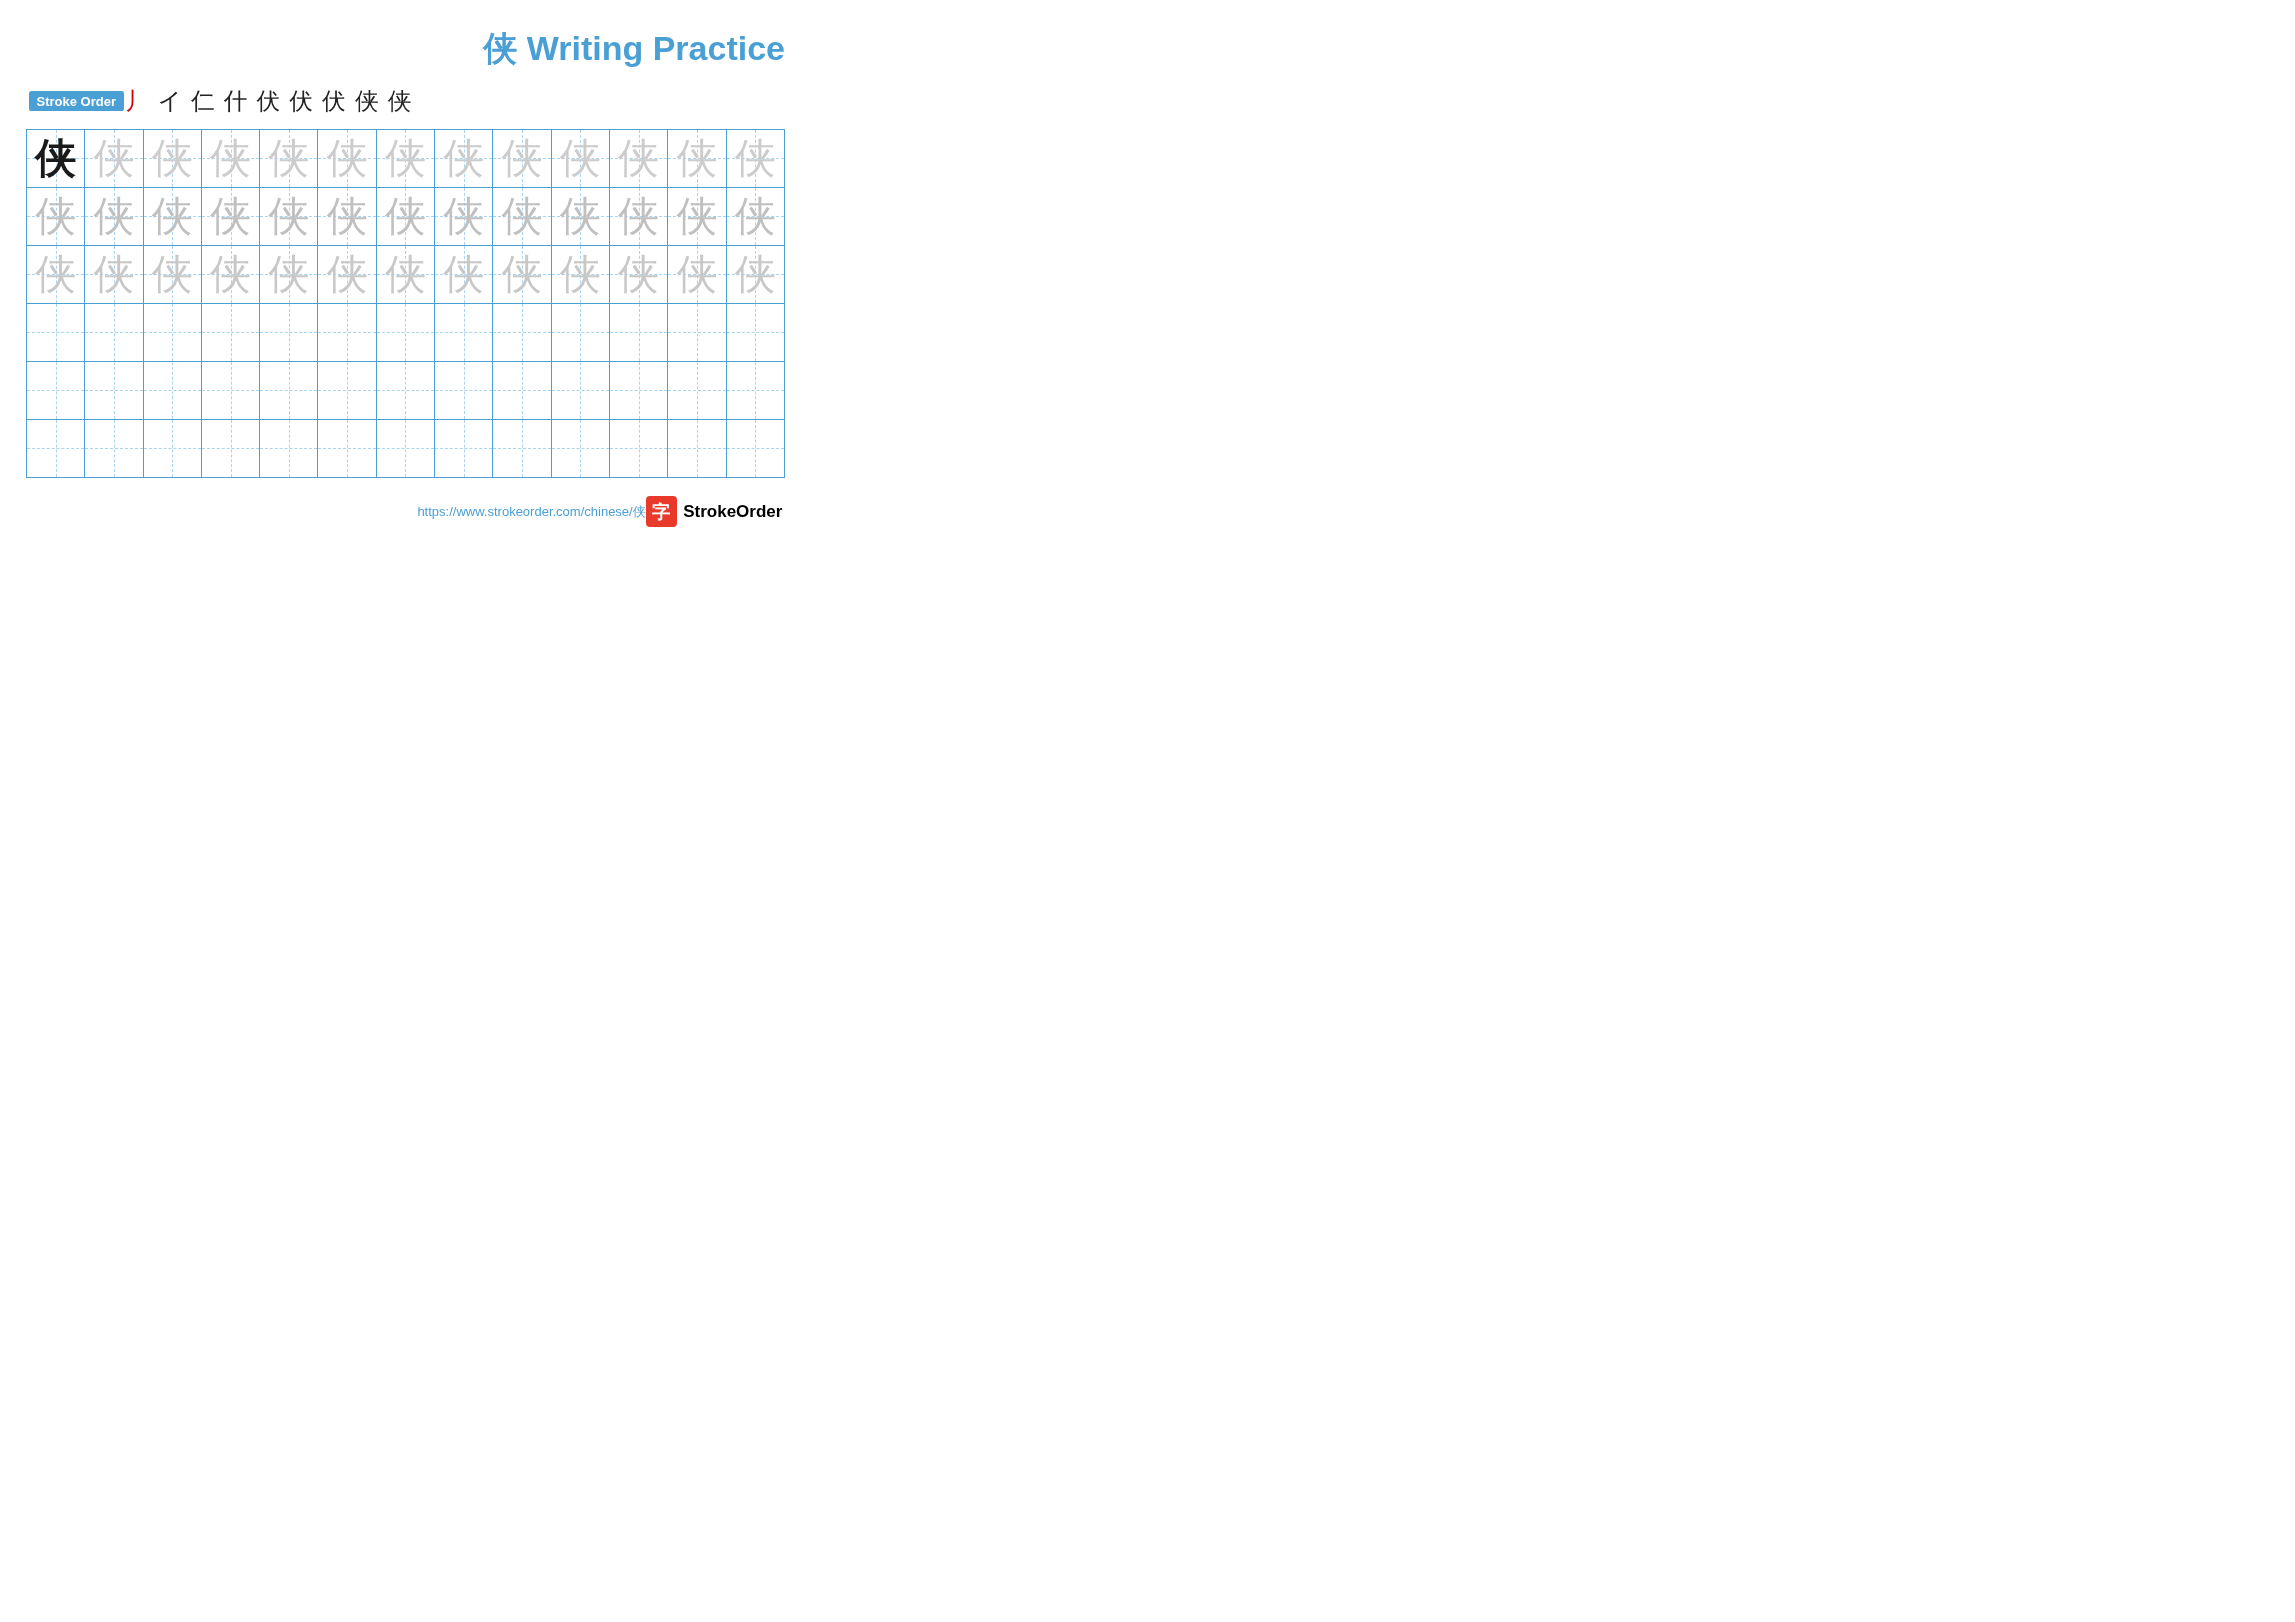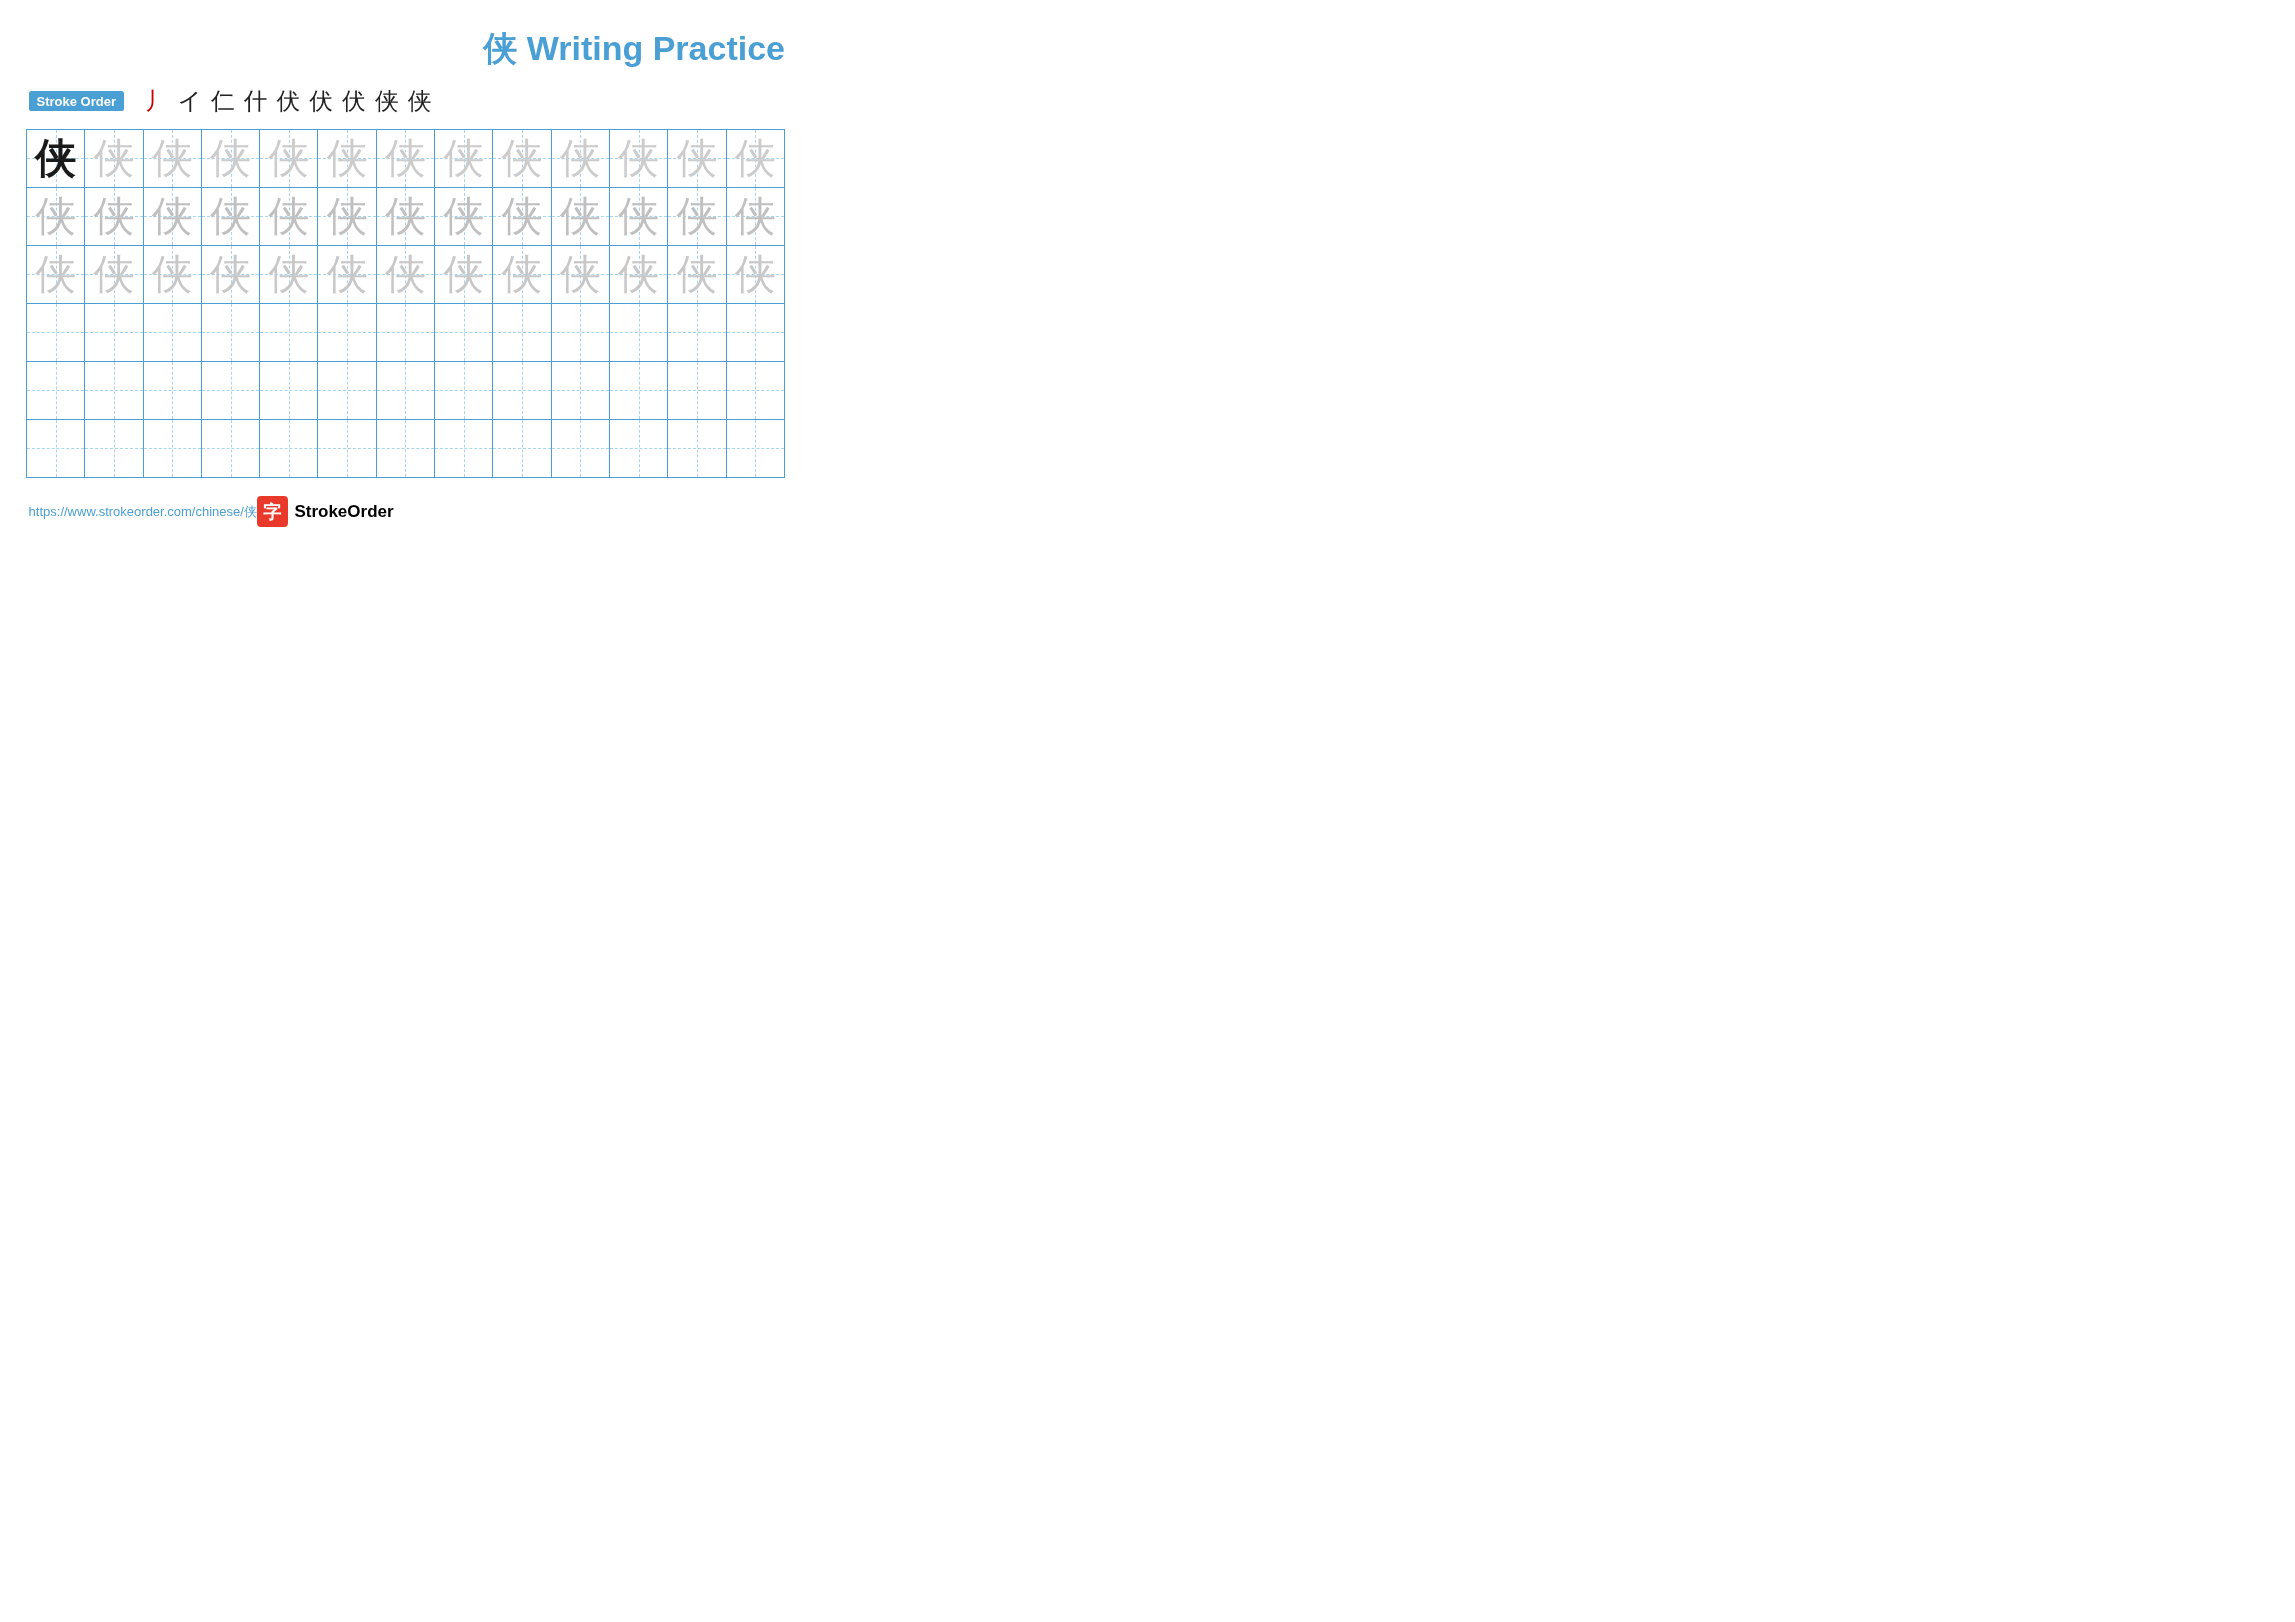--- a/index.html
+++ b/index.html
@@ -18,21 +18,21 @@
       font-size: 34px;
       color: #4a9fd4;
       font-weight: bold;
       margin-bottom: 13px;
       margin-top: 6.5px;
     }
 
     .stroke-order-row {
       display: flex;
       align-items: center;
-      gap: 21px;
+      gap: 1px;
       margin-bottom: 11.8px;
       padding-left: 2.6px;
     }
 
     .stroke-order-badge {
       background-color: #4a9fd4;
       color: white;
       font-size: 13px;
       font-weight: bold;
       padding: 2.6px 7.9px;
@@ -106,21 +106,21 @@
     .cell-char.light-gray {
       color: #cccccc;
     }
 
     .cell-char.medium-gray {
       color: #b0b0b0;
     }
 
     .footer {
       display: flex;
-      justify-content: flex-start;
+      justify-content: flex-end;
       align-items: center;
       margin-top: 18.3px;
       padding: 0 2.6px;
     }
 
     .footer-url {
       color: #4a9fd4;
       font-size: 13px;
       text-decoration: none;
     }

